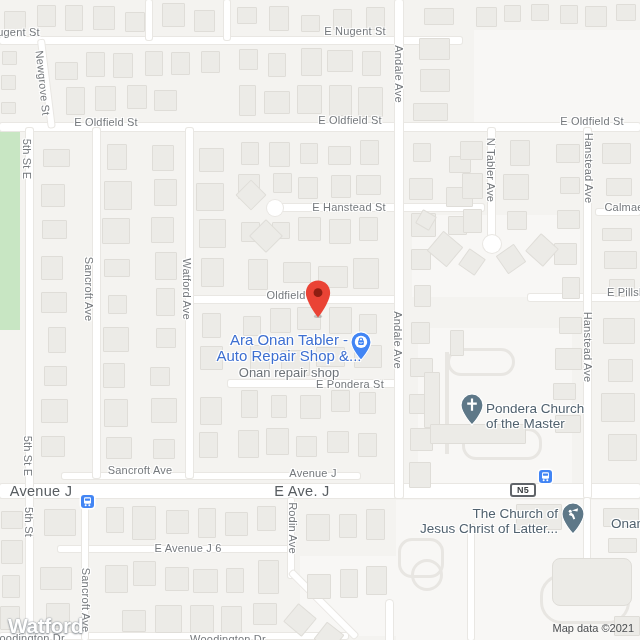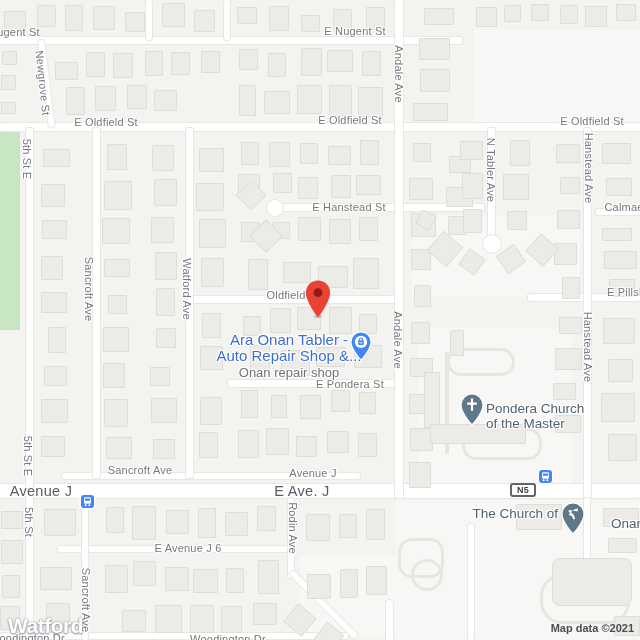--- a/index.html
+++ b/index.html
@@ -39,21 +39,21 @@
   .shield{
     position:absolute;left:510px;top:483px;width:26px;height:14px;background:#fff;
     border:2px solid #606469;border-radius:3px;box-sizing:border-box;
     font-size:9px;font-weight:bold;color:#3C4043;display:flex;align-items:center;justify-content:center;
     letter-spacing:.3px;
   }
   .gwm{
     position:absolute;left:8px;top:614px;font-size:21px;font-weight:bold;letter-spacing:-.5px;
     color:#fff;text-shadow:0 0 1px #9aa0a6,0 0 2px #9aa0a6,0 1px 2px #80868b;
   }
-  .attr{position:absolute;right:6px;top:622px;font-size:11px;color:#4A4D50;font-weight:bold;}
+  .attr{position:absolute;right:6px;top:622px;font-size:11px;color:#4A4D50;}
   .east-lbl{position:absolute;left:611px;top:516px;}
 </style>
 </head>
 <body>
 
 <div id="map">
 
   <div id="gen">
       <div class="lot" style="left: 474px; top: 30px; width: 166px; height: 94px;"></div>
       <div class="lot" style="left: 412px; top: 215px; width: 168px; height: 82px;"></div>
@@ -346,20 +346,21 @@
     <path d="M12 1C5.9 1 1 5.9 1 12c0 8 11 20 11 20s11-12 11-20C23 5.9 18.1 1 12 1z" fill="#5E7888" stroke="#fff" stroke-width="1.2"></path>
     <path d="M10.9 5.5h2.2v4h3.7v2.2h-3.7v6h-2.2v-6H7.2V9.5h3.7z" fill="#fff"></path>
   </svg>
   <div class="poi-church" style="left:486px;top:401px">
     <div>Pondera Church</div>
     <div>of the Master</div>
   </div>
 
   <div class="poi-church" style="right:82px;top:506px;text-align:right">
     <div>The Church of</div>
+    <div>Jesus Christ of Latter...</div>
   </div>
   <svg class="pin" style="left:561px;top:502px" width="24" height="33" viewBox="0 0 24 33">
     <path d="M12 1C5.9 1 1 5.9 1 12c0 8 11 20 11 20s11-12 11-20C23 5.9 18.1 1 12 1z" fill="#5E7888" stroke="#fff" stroke-width="1.2"></path>
     <circle cx="9.2" cy="9.2" r="1.5" fill="#fff"></circle>
     <path d="M8 12l2.2-1.6 2.4 2 1.6 4.4-1.8.7-1.5-3.4-2.6-.9z" fill="#fff"></path>
     <path d="M10.8 8.6l6.2-2.4-.5 3.4z" fill="#fff"></path>
   </svg>
   <div class="poi-church east-lbl">Onan</div>
 
   <svg class="pin" style="left:305px;top:280px" width="26" height="38" viewBox="0 0 24 36">

